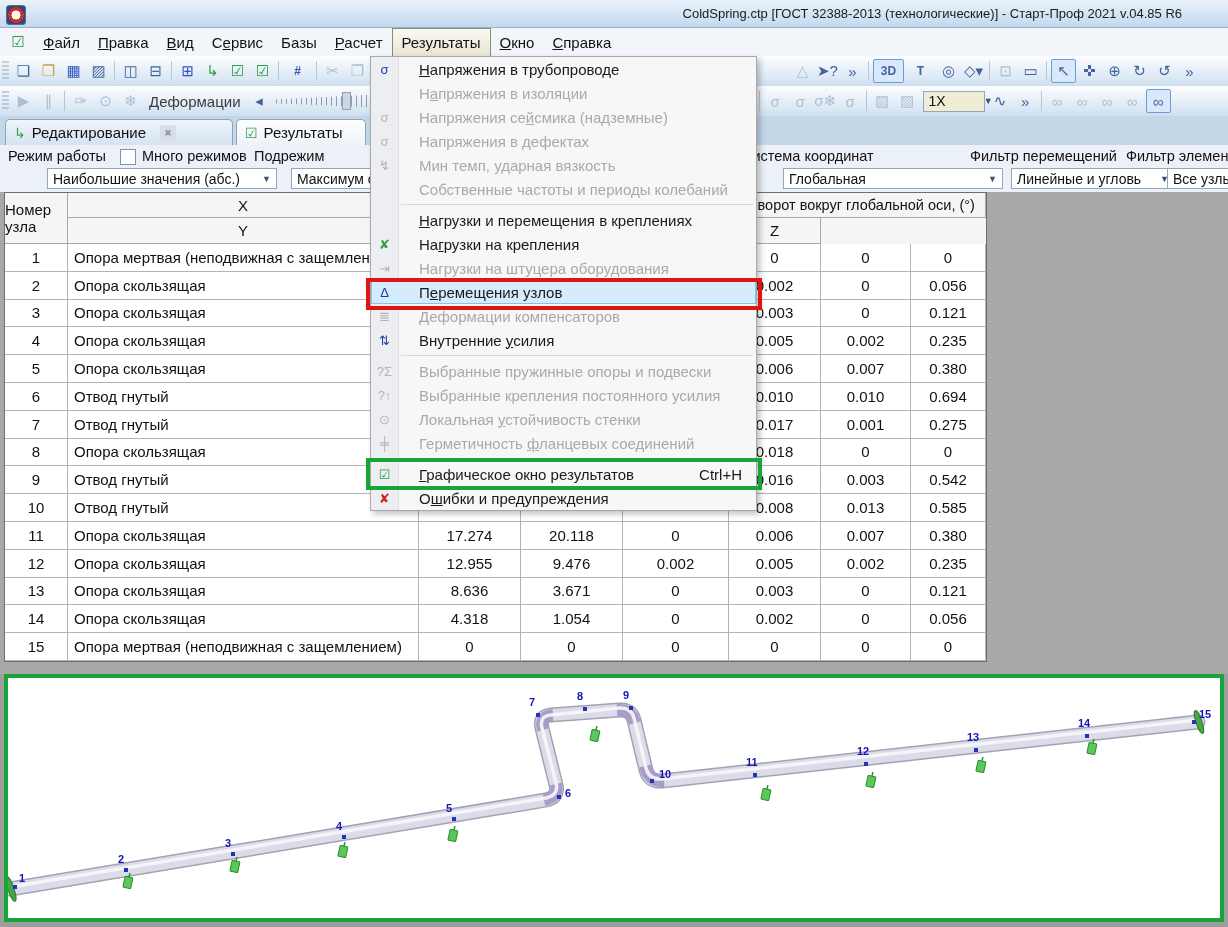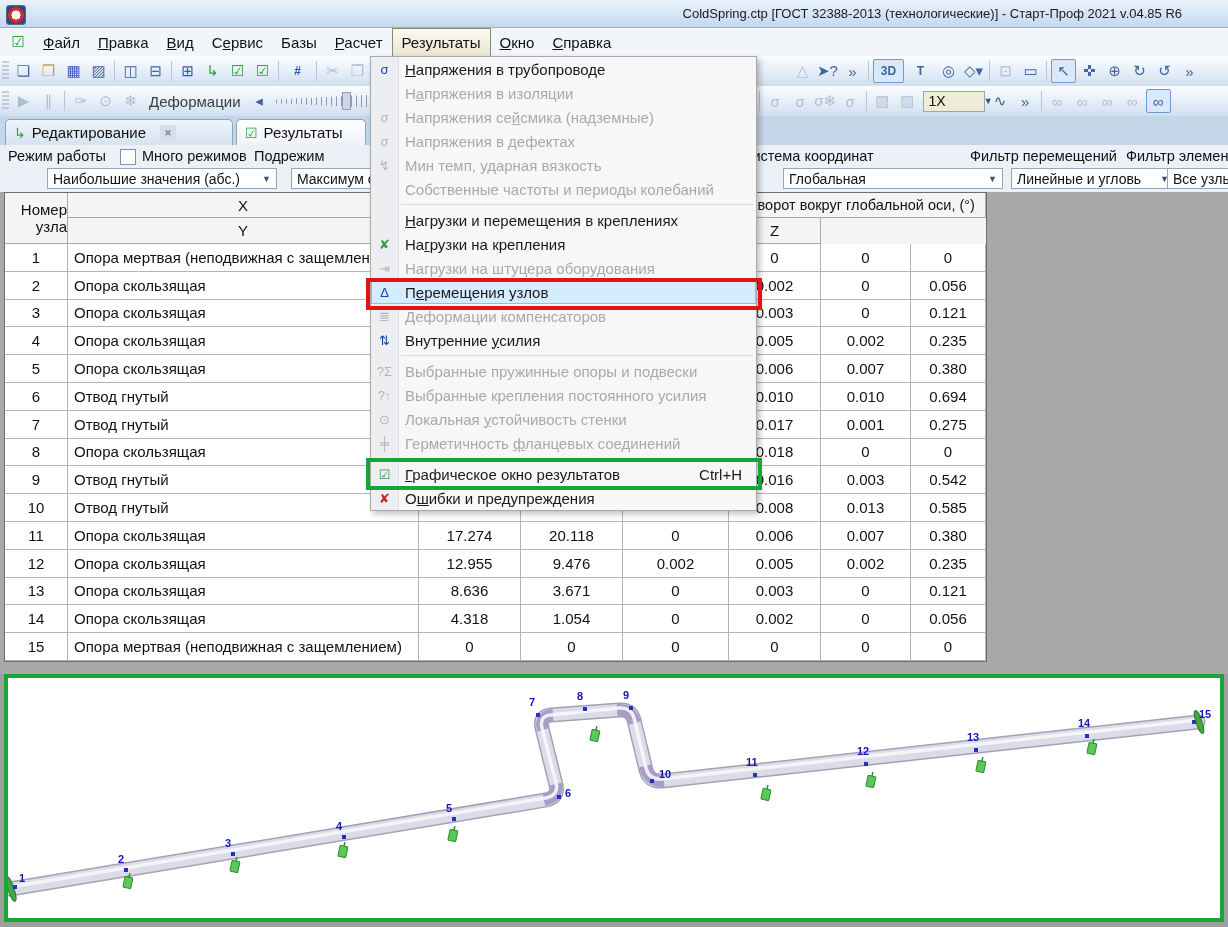--- a/index.html
+++ b/index.html
@@ -54,36 +54,36 @@
   .tab .tclose{width:16px;height:16px;border-radius:3px;background:#d7dee8;color:#8a95a5;
     font-size:9px;display:flex;align-items:center;justify-content:center;margin-left:8px;}
   #panel{position:absolute;left:0;top:145px;width:1228px;height:47px;background:#ecf1f8;border-bottom:2px solid #c2410c;}
   .p-label{position:absolute;top:3px;font-size:14.5px;white-space:nowrap;}
   .p-combo{position:absolute;top:23px;margin-left:41px;}
   .checkbox{position:absolute;left:120px;top:4px;width:14px;height:14px;background:#fff;border:1px solid #7e93ad;}
   
   #tableArea{position:absolute;left:0;top:192px;width:1228px;height:482px;background:#a8a8a8;}
   #tbl{position:absolute;left:4px;top:0;width:981px;background:#fff;border:1px solid #6e6e6e;font-size:15px;}
   .thead{display:grid;grid-template-columns:63px 351px 102px 102px 106px 92px 90px 75px;grid-template-rows:25px 26px;background:#f5f5f5;}
-  .hc{border-right:1px solid #a8a8a8;border-bottom:1px solid #a8a8a8;display:flex;align-items:center;justify-content:center;text-align:right;line-height:17px;}
+  .hc{border-right:1px solid #a8a8a8;border-bottom:1px solid #a8a8a8;display:flex;align-items:center;justify-content:center;text-align:left;line-height:17px;}
   .h-node{grid-area:1/1/3/2;} .h-type{grid-area:1/2/3/3;} .h-g1{grid-area:1/3/2/6;} .h-g2{grid-area:1/6/2/9;font-size:14.5px;}
   .trow{display:grid;grid-template-columns:63px 351px 102px 102px 106px 92px 90px 75px;height:27.8px;}
   .tc{border-right:1px solid #b4b4b4;border-bottom:1px solid #b4b4b4;display:flex;align-items:center;justify-content:center;overflow:hidden;white-space:nowrap;}
   .tc.c-type{justify-content:flex-start;padding-left:6px;}
   
   #results-menu{position:absolute;left:370px;top:56px;width:387px;height:455px;background:#f7f7f7;
     border:1px solid #a8a8a8;box-shadow:3px 3px 6px rgba(0,0,0,.25);z-index:40;box-sizing:border-box;}
   .rm-gutter{position:absolute;left:0;top:0;width:27px;height:100%;background:#eceef2;border-right:1px solid #e0e0e0;}
   .rm-row{position:relative;height:24px;display:flex;align-items:center;font-size:15px;color:#1a1a1a;}
   .rm-row.dis{color:#a9a9a9;}
   .rm-row.sel{background:#d5ecff;outline:1px solid #86c2ec;outline-offset:-1px;}
   .rm-row.sep{height:7px;} .rm-row.sep::after{content:"";position:absolute;left:30px;right:3px;top:3px;height:1px;background:#d9d9d9;}
   .rm-icon{width:27px;text-align:center;font-size:13px;flex:0 0 27px;}
   .ic-blue{color:#1c3fa8;} .ic-green{color:#2f9e44;} .ic-red{color:#cc2222;} .ic-gray{color:#b3b3b3;}
-  .rm-label{padding-left:7px;white-space:nowrap;}
+  .rm-label{padding-left:21px;white-space:nowrap;}
   .rm-label u{text-decoration:underline;}
   .rm-shortcut{margin-left:auto;padding-right:14px;color:inherit;}
   .hl-box{position:absolute;z-index:70;box-sizing:border-box;}
   #hl-red{left:366px;top:278px;width:396px;height:32px;border:4px solid #de1512;}
   #hl-green{left:366px;top:458px;width:396px;height:32px;border:4px solid #17a53a;}
   
   #viz{position:absolute;left:4px;top:674px;width:1212px;height:240px;border:4px solid #17a53a;background:#fff;}
   #viz svg{display:block;}
   .nlabel{font-family:"Liberation Sans",sans-serif;font-size:11px;font-weight:bold;fill:#1515b5;}
 </style>

